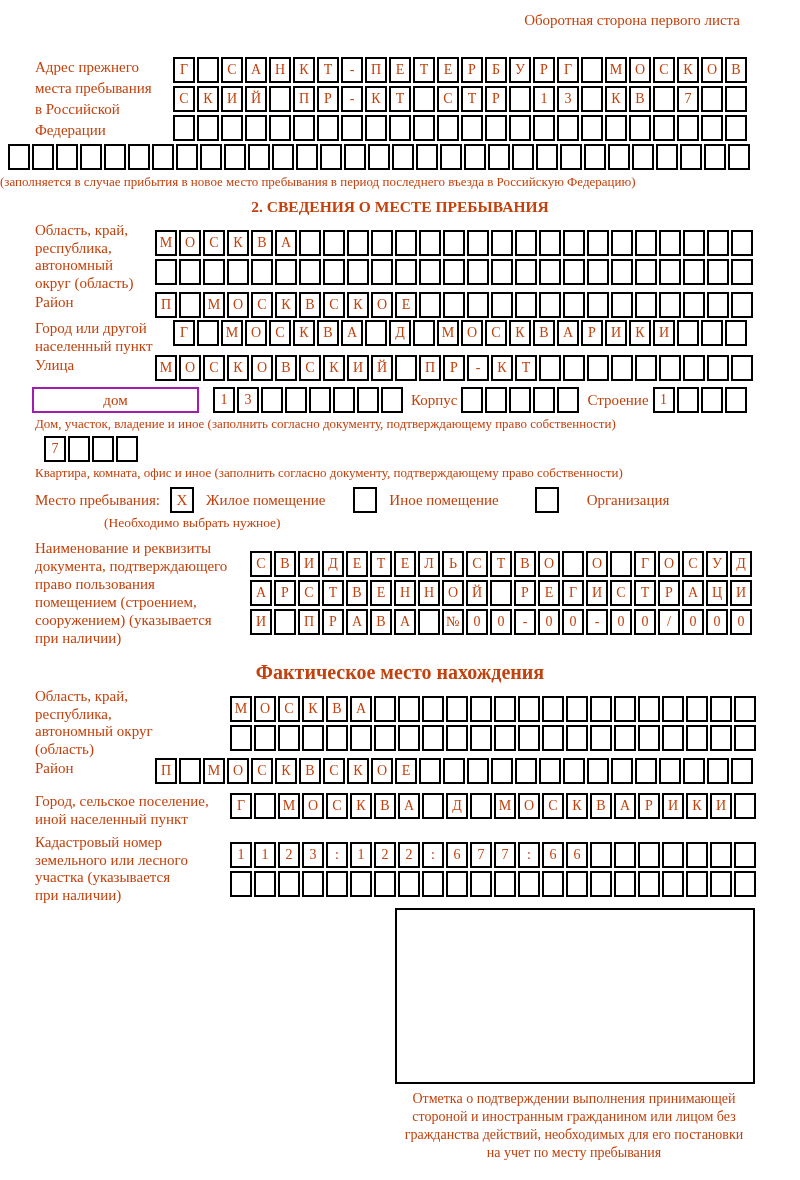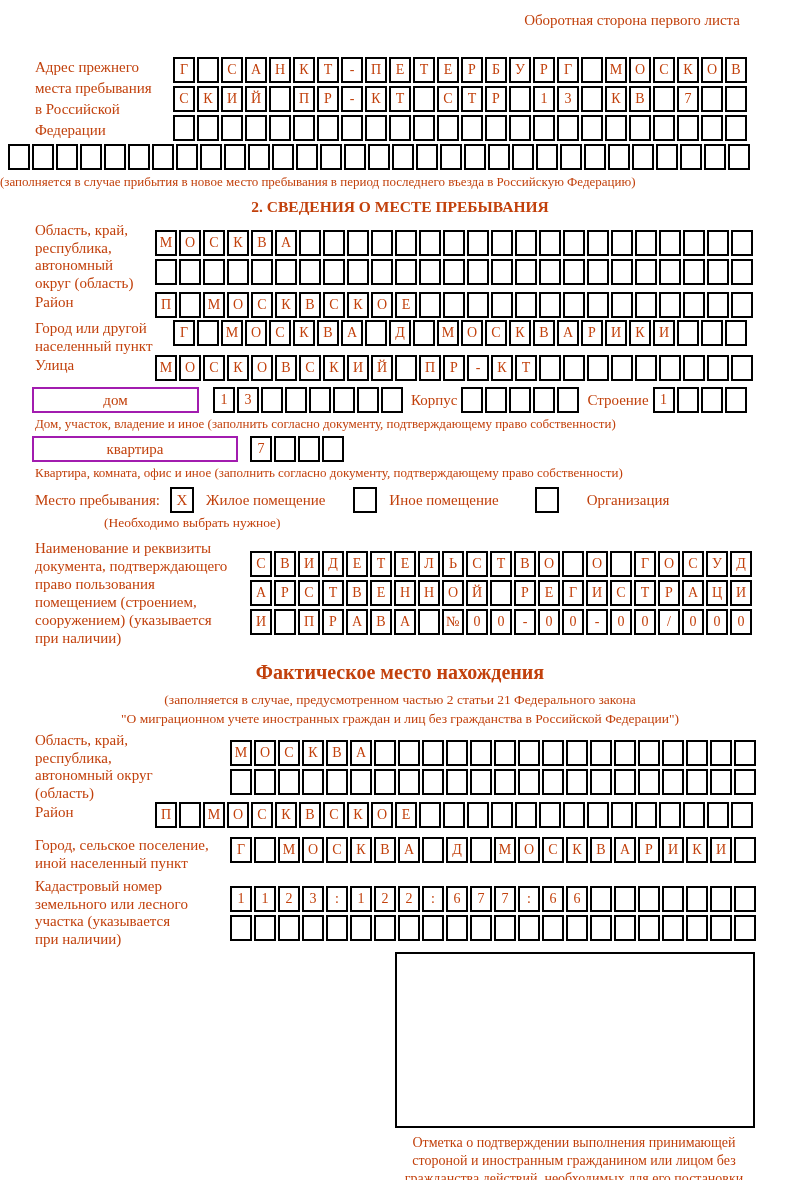--- a/index.html
+++ b/index.html
@@ -433,21 +433,20 @@
     <div class="cellrow">
         <span class="cell">1</span>
         <span class="cell"></span>
         <span class="cell"></span>
         <span class="cell"></span>
       </div>
   </div>
   <div class="caption">Дом, участок, владение и иное (заполнить согласно документу, подтверждающему право собственности)</div>
 
   <div class="frow vcenter mt4" style="margin-left:32px">
-    <div class="wbox" style="width:202px">квартира</div>
     <div class="cellrow" style="margin-left:12px">
         <span class="cell">7</span>
         <span class="cell"></span>
         <span class="cell"></span>
         <span class="cell"></span>
       </div>
   </div>
   <div class="caption">Квартира, комната, офис и иное (заполнить согласно документу, подтверждающему право собственности)</div>
 
   <div class="frow stay">
@@ -535,24 +534,20 @@
           <span class="cell">0</span>
           <span class="cell">/</span>
           <span class="cell">0</span>
           <span class="cell">0</span>
           <span class="cell">0</span>
         </div>
     </div>
   </div>
 
   <div class="fact-title">Фактическое место нахождения</div>
-  <div class="fz-note">
-    <div>(заполняется в случае, предусмотренном частью 2 статьи 21 Федерального закона</div>
-    <div>"О миграционном учете иностранных граждан и лиц без гражданства в Российской Федерации")</div>
-  </div>
 
   <div class="frow mt4">
     <div class="lbl tight w195">Область, край,
 республика,
 автономный округ
 (область)</div>
     <div class="cellcol">
       <div class="cellrow">
           <span class="cell">М</span>
           <span class="cell">О</span>

